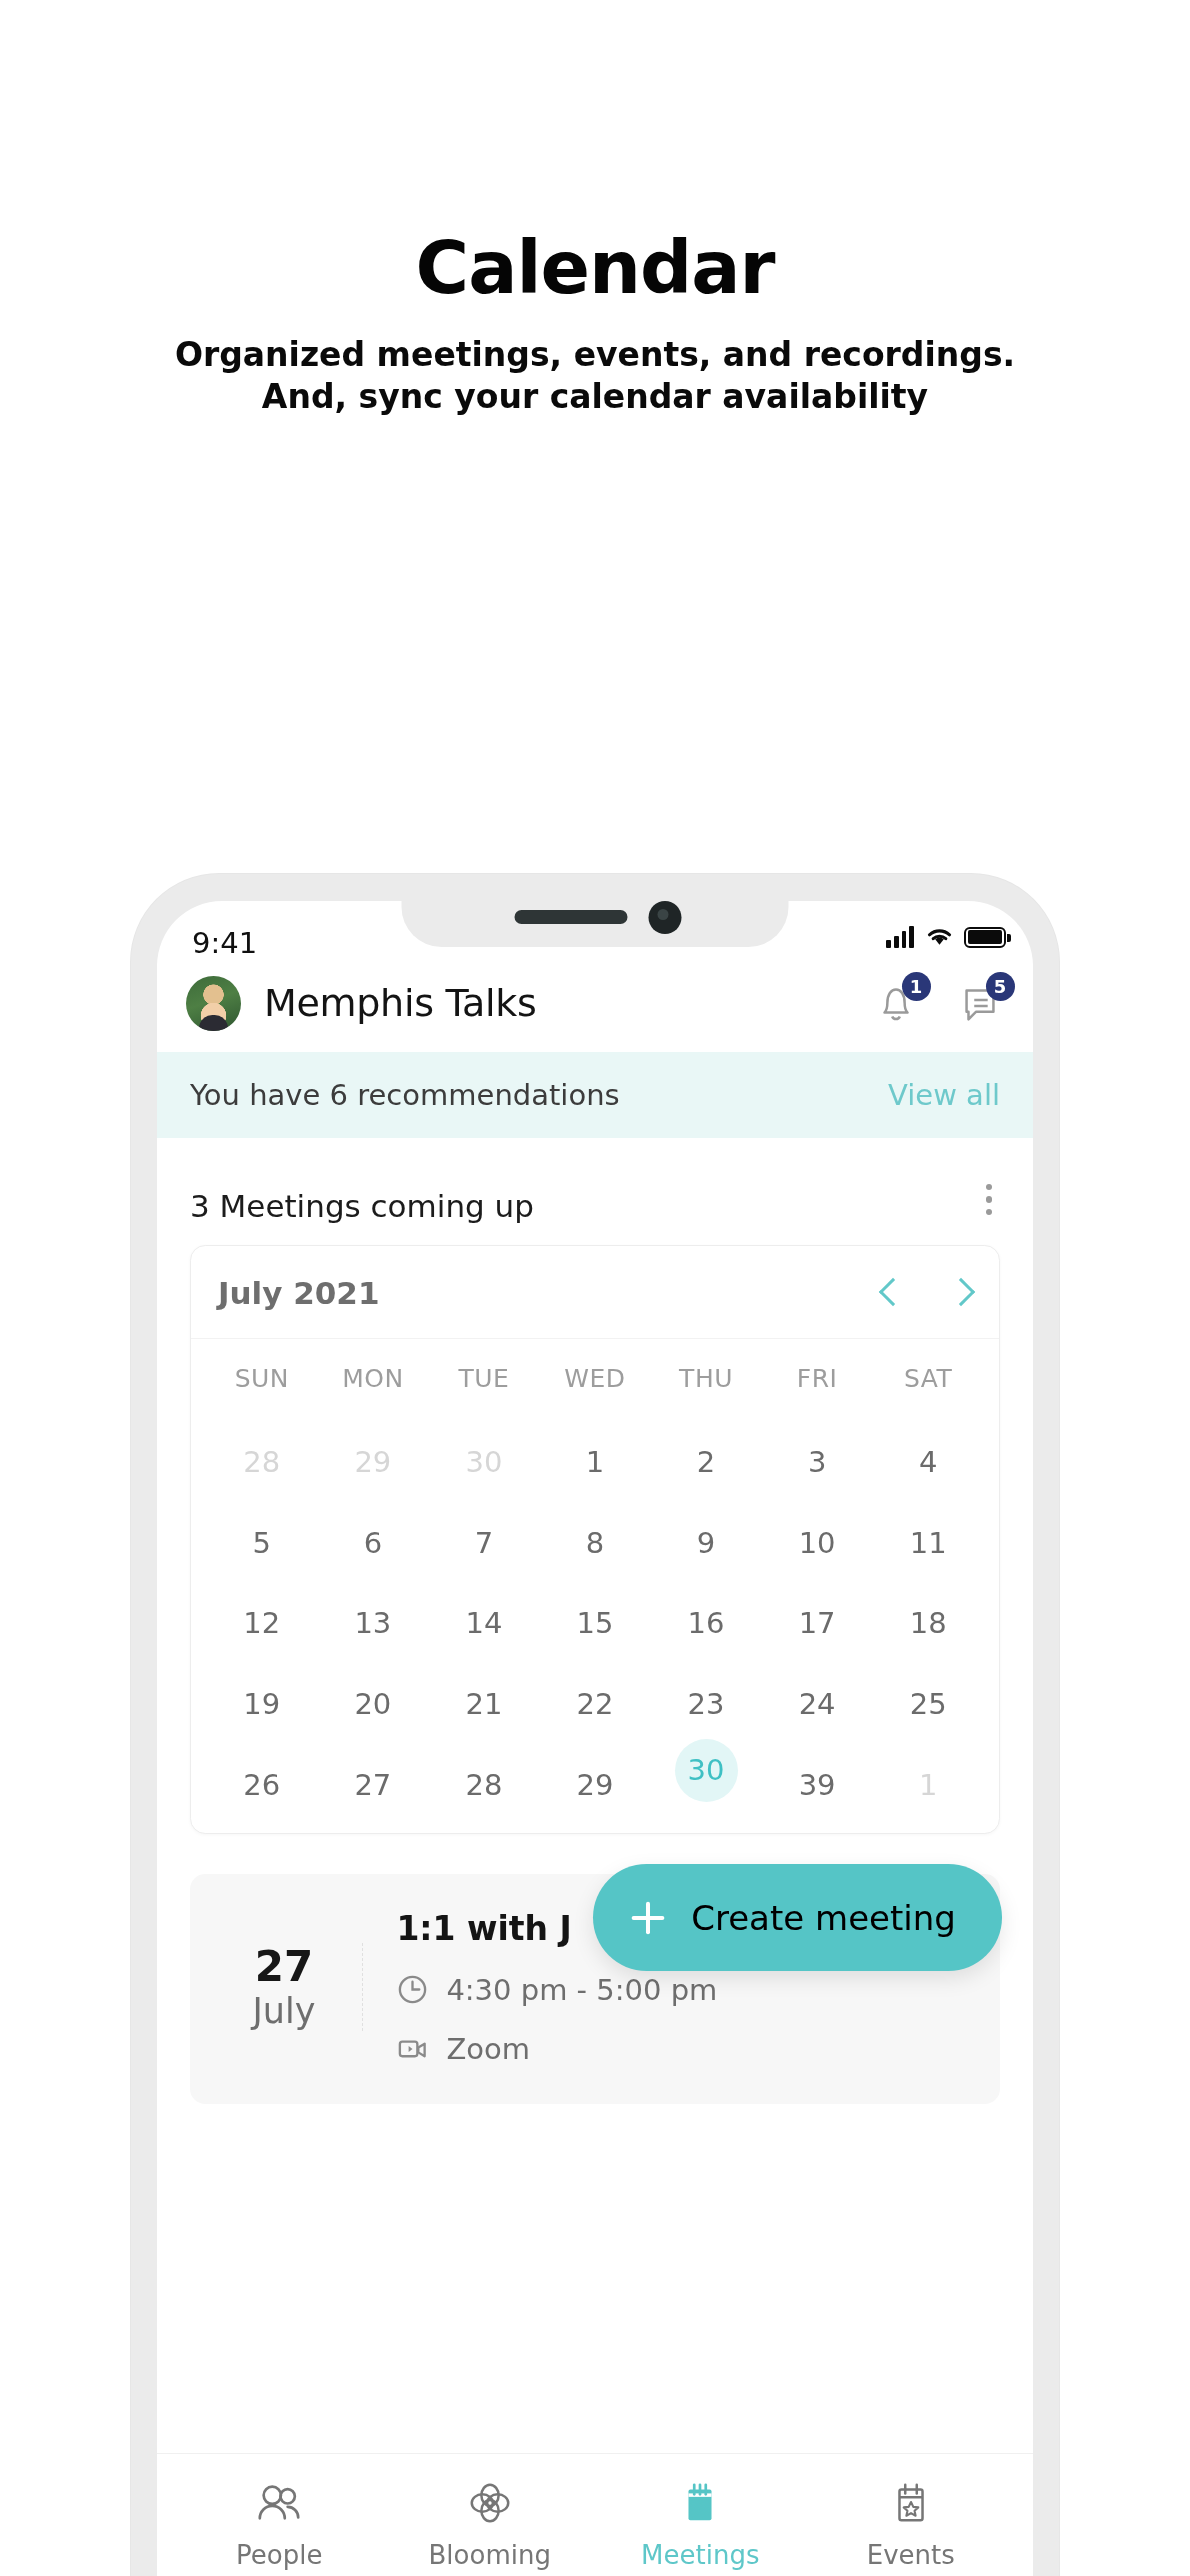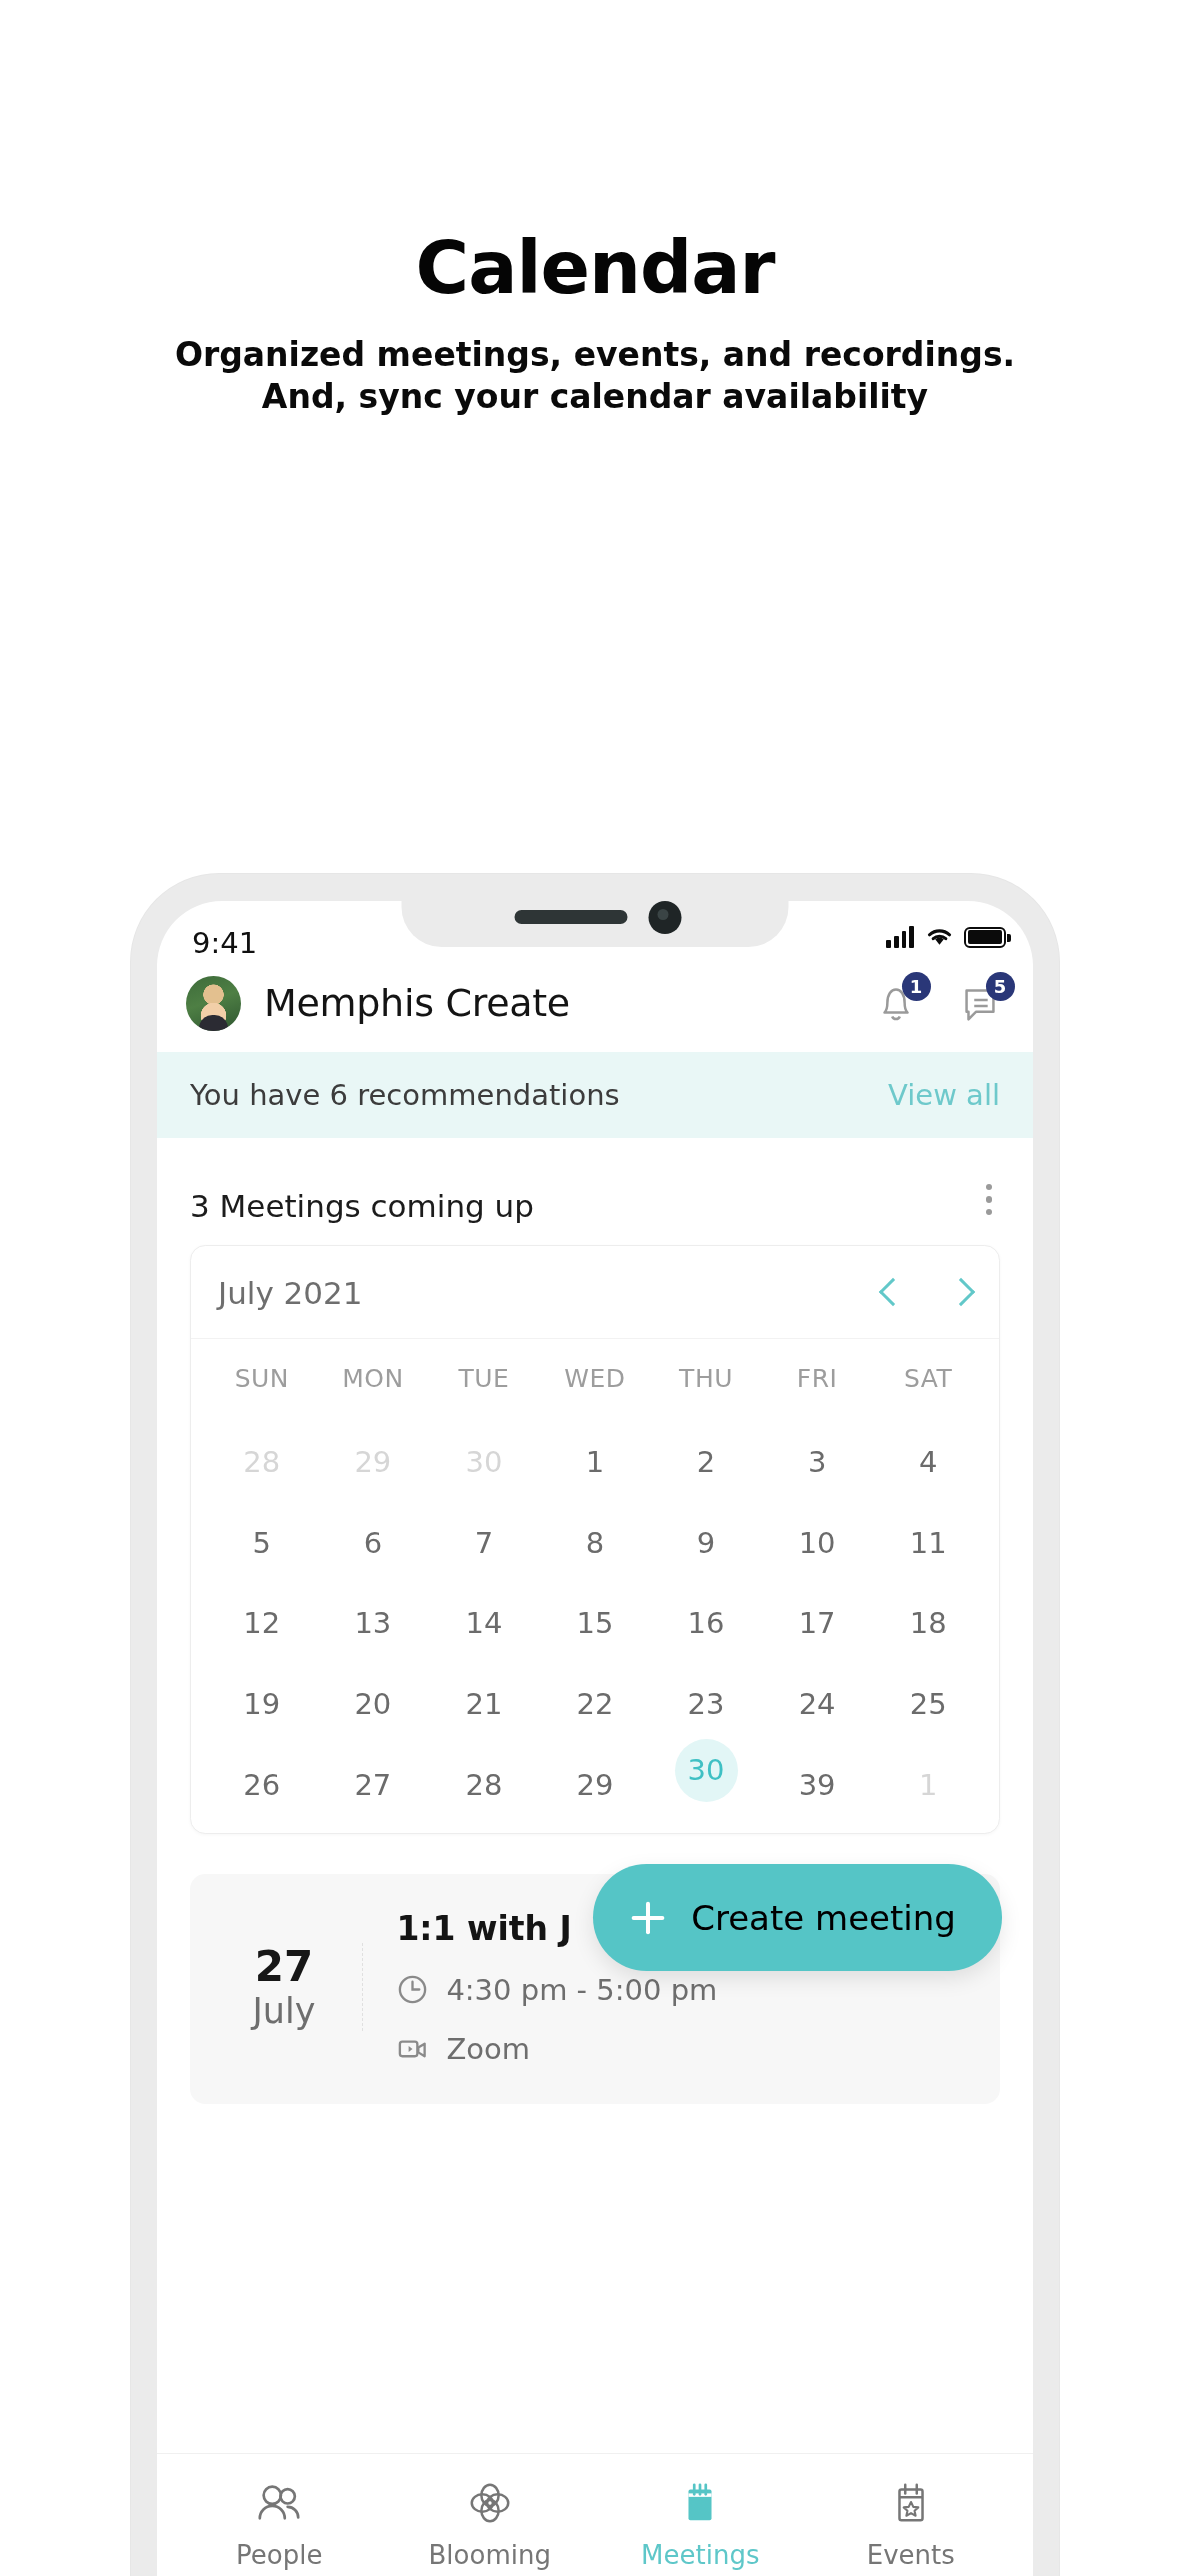--- a/index.html
+++ b/index.html
@@ -176,20 +176,21 @@
     background:#fff;
     border:1px solid #ededed;
     border-radius:15.3px;
     box-shadow:0 1px 3.8px rgba(0,0,0,.035);
     overflow:hidden;
   }
   .cal-head{
     display:flex;align-items:center;
     padding:29px 27px 27px 27px;
     border-bottom:1px solid #f2f2f2;
+    font-weight:bold;
   }
   .cal-month{font-size:31px;color:#6e6e6e;font-family:"DejaVu Sans", sans-serif;}
   .cal-navs{margin-left:auto;display:flex;align-items:center;gap:36px;}
   .chev{width:29px;height:29px;position:relative;}
   .chev:before{
     content:"";position:absolute;left:7.7px;top:3.8px;
     width:17px;height:17px;
     border-top:3.8px solid #62c8c9;border-right:3.8px solid #62c8c9;
     transform:rotate(45deg);
   }
@@ -298,21 +299,21 @@
           <path d="M15 19.5 L10.5 13.8 A7.6 7.6 0 0 1 19.5 13.8 Z" fill="#0b0b0b"></path>
           <path d="M4.5 9.2 A15.5 15.5 0 0 1 25.5 9.2" stroke="#0b0b0b" stroke-width="3.2" fill="none" stroke-linecap="round"></path>
           <path d="M8.4 13.3 A10 10 0 0 1 21.6 13.3" stroke="#0b0b0b" stroke-width="3.2" fill="none" stroke-linecap="round"></path>
         </svg>
         <div class="batt"></div>
       </div>
     </div>
 
     <div class="appbar">
       <div class="avatar"></div>
-      <div class="app-title">Memphis Create</div>
+      <div class="app-title">Memphis Talks</div>
       <div class="appbar-actions">
 
         <div class="icon-badge">
           <svg width="48" height="50" viewBox="0 0 50 52">
             <path d="M13 36 C13 36 16 33 16 26 C16 17 20 12 25 12 C30 12 34 17 34 26 C34 33 37 36 37 36 Z" fill="none" stroke="#9a9a9a" stroke-width="2.6" stroke-linejoin="round"></path>
             <path d="M21 40 a4.3 4.3 0 0 0 8 0" fill="none" stroke="#9a9a9a" stroke-width="2.6"></path>
           </svg>
           <div class="badge">1</div>
         </div>
 

